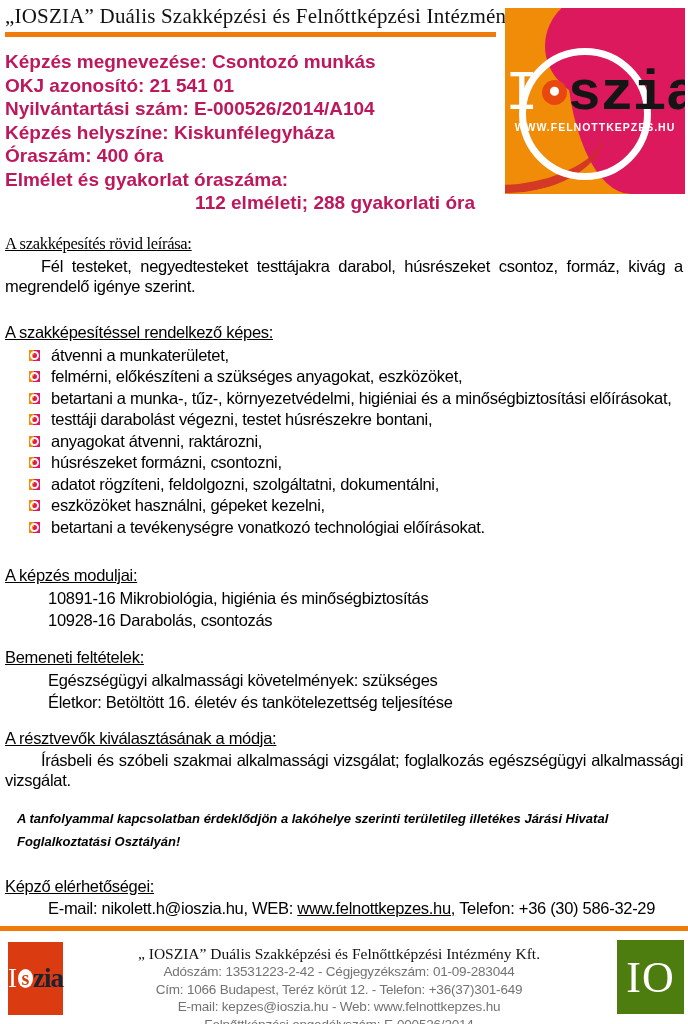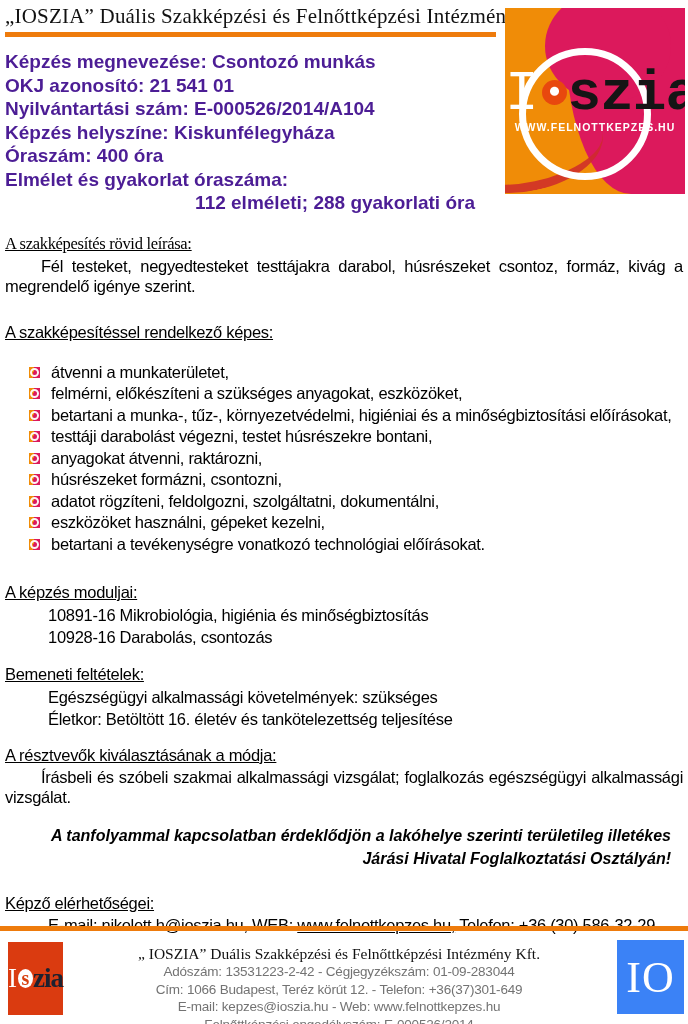--- a/index.html
+++ b/index.html
@@ -14,21 +14,21 @@
   .topbar { padding:4px 0 0 5px; }
   .topbar .title {
     font-family:"Liberation Serif", serif;
     font-size:21px; font-weight:400; color:#111; letter-spacing:0.2px;
   }
   .orange-rule-top { width:491px; height:5px; background:#ee7b0c; margin:3px 0 0 0; }
 
   
   .info-block { margin:13px 0 0 5px; width:470px; }
   .info-block .info-line {
-    font-size:19px; font-weight:700; line-height:23.5px; color:#4c1d95;
+    font-size:19px; font-weight:700; line-height:23.5px; color:#be185d;
   }
   .info-block .info-line:last-child { padding-left:10px;text-align:right; }
 
   
   .logo {
     position:absolute; top:8px; left:505px; width:180px; height:186px;
     overflow:hidden; background:#f08c07;
   }
   .logo-bg-right {
     position:absolute; top:0; right:0; width:66%; height:100%;
@@ -68,36 +68,36 @@
   .content { margin:0 5px 0 5px; font-size:16.5px; letter-spacing:-0.3px; line-height:20px; }
   .sec-heading { display:inline-block; text-decoration:underline; font-weight:400; font-size:16.5px; }
   .para { text-align:justify; text-indent:36px; margin-top:2px; }
   .h-desc { margin-top:19px;font-family:Liberation Serif, serif; }
   .h-comp { margin-top:26px; }
   .h-mod  { margin-top:27px; }
   .h-entry{ margin-top:16px; }
   .h-sel  { margin-top:15px; }
   .h-contact { margin-top:23px; }
 
-  .bullets { margin-top:20px; }
+  .bullets { margin-top:3px; }
   .bullet-row { display:flex; align-items:flex-start; line-height:21.5px; padding-left:24px; }
   .mini-logo {
     flex:0 0 auto; width:11px; height:11px; margin:5px 11px 0 0;
     position:relative; background:linear-gradient(100deg,#f08c07 0 42%,#dc195c 42% 100%);
   }
   .mini-logo::after {
     content:""; position:absolute; inset:1px; border:2px solid rgba(255,255,255,.95);
     border-radius:50%;
   }
   .indent-list { margin-top:3px; }
   .indent-list .indent-line { padding-left:43px; line-height:21.5px; }
 
   .notice {
-    margin:17px 12px 0 12px; text-align:right;
-    font-weight:700; font-style:italic; font-size:16px; letter-spacing:0; line-height:23px;
+    margin:17px 12px 0 12px; text-align:left;
+    font-weight:700; font-style:italic; font-size:13px; letter-spacing:0; line-height:23px;
   }
 
   .contact-line { padding-left:43px; margin-top:2px; letter-spacing:-0.3px; }
   .contact-line .weblink { text-decoration:underline; cursor:pointer; }
 
   
   .footer { position:absolute; left:0; top:926px; width:688px; }
   .orange-rule-bottom { width:100%; height:5px; background:#ee7b0c; }
   .footer-row { position:relative; width:100%; height:93px; }
   .flogo-left {
@@ -115,21 +115,21 @@
   .flogo-left .fl-zia { color:#1d2130; letter-spacing:-1px; }
 
   .footer-center { position:absolute; left:80px; right:90px; top:13px; text-align:center; }
   .footer-company {
     font-family:"Liberation Serif", serif; font-size:15.5px; color:#111; line-height:19px;
   }
   .footer-line { font-size:13.5px; letter-spacing:-0.2px; line-height:17.5px; color:#737373; }
 
   .flogo-right {
     position:absolute; right:4px; top:9px; width:67px; height:74px;
-    background:#3b82f6; display:flex; align-items:center; justify-content:center;
+    background:#4d7c0f; display:flex; align-items:center; justify-content:center;
     font-family:"Liberation Serif", serif; font-size:44px; color:#fff; letter-spacing:1px;
   }
 </style>
 </head>
 <body>
 
 <div class="page">
 
   <div class="topbar">
     <div class="title">„IOSZIA” Duális Szakképzési és Felnőttképzési Intézmény</div>

